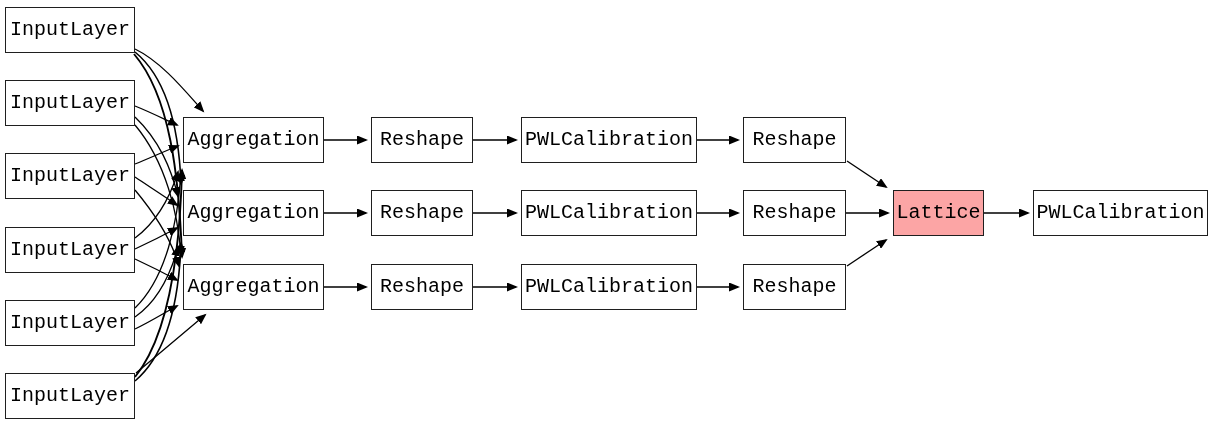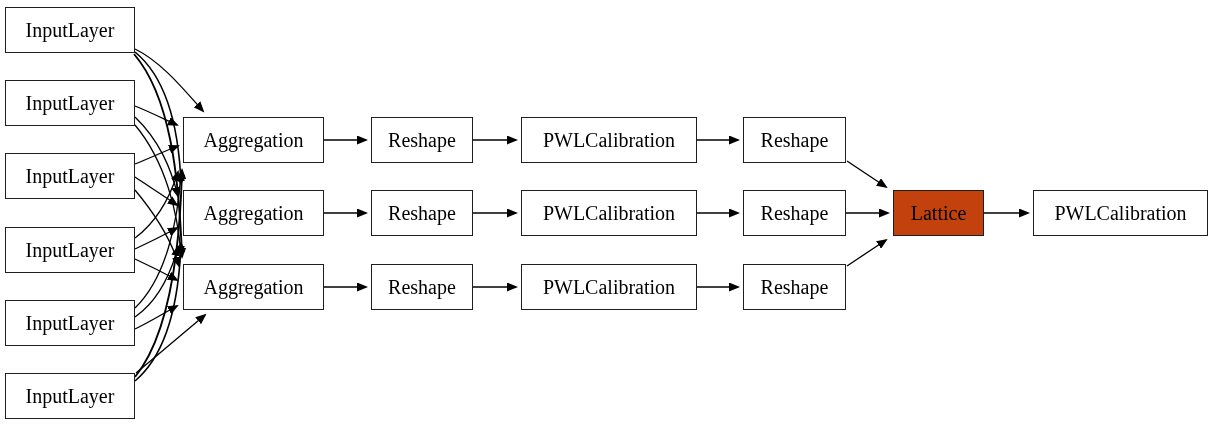--- a/index.html
+++ b/index.html
@@ -5,21 +5,21 @@
   html, body {
     margin: 0;
     padding: 0;
     background: #ffffff;
   }
   .canvas {
     position: relative;
     width: 1213px;
     height: 427px;
     background: #ffffff;
-    font-family: Liberation Serif, serif;
+    font-family: Liberation Mono, monospace;
     overflow: hidden;
   }
   .edges-layer {
     position: absolute;
     left: 0;
     top: 0;
     width: 1213px;
     height: 427px;
   }
   .node {
@@ -92,16 +92,16 @@
       <div class="node" style="left: 183px; top: 264px; width: 141px; height: 46px; background: rgb(255, 255, 255); border-color: rgb(31, 31, 31);">Aggregation</div>
       <div class="node" style="left: 371px; top: 117px; width: 102px; height: 46px; background: rgb(255, 255, 255); border-color: rgb(31, 31, 31);">Reshape</div>
       <div class="node" style="left: 371px; top: 190px; width: 102px; height: 46px; background: rgb(255, 255, 255); border-color: rgb(31, 31, 31);">Reshape</div>
       <div class="node" style="left: 371px; top: 264px; width: 102px; height: 46px; background: rgb(255, 255, 255); border-color: rgb(31, 31, 31);">Reshape</div>
       <div class="node" style="left: 521px; top: 117px; width: 176px; height: 46px; background: rgb(255, 255, 255); border-color: rgb(31, 31, 31);">PWLCalibration</div>
       <div class="node" style="left: 521px; top: 190px; width: 176px; height: 46px; background: rgb(255, 255, 255); border-color: rgb(31, 31, 31);">PWLCalibration</div>
       <div class="node" style="left: 521px; top: 264px; width: 176px; height: 46px; background: rgb(255, 255, 255); border-color: rgb(31, 31, 31);">PWLCalibration</div>
       <div class="node" style="left: 743px; top: 117px; width: 103px; height: 46px; background: rgb(255, 255, 255); border-color: rgb(31, 31, 31);">Reshape</div>
       <div class="node" style="left: 743px; top: 190px; width: 103px; height: 46px; background: rgb(255, 255, 255); border-color: rgb(31, 31, 31);">Reshape</div>
       <div class="node" style="left: 743px; top: 264px; width: 103px; height: 46px; background: rgb(255, 255, 255); border-color: rgb(31, 31, 31);">Reshape</div>
-      <div class="node" style="left: 893px; top: 190px; width: 91px; height: 46px; background: #c2410c; border-color: rgb(31, 31, 31);">Lattice</div>
+      <div class="node" style="left: 893px; top: 190px; width: 91px; height: 46px; background: #fca5a5; border-color: rgb(31, 31, 31);">Lattice</div>
       <div class="node" style="left: 1033px; top: 190px; width: 175px; height: 46px; background: rgb(255, 255, 255); border-color: rgb(31, 31, 31);">PWLCalibration</div>
     </div>
 </div>
 
 </body></html>

